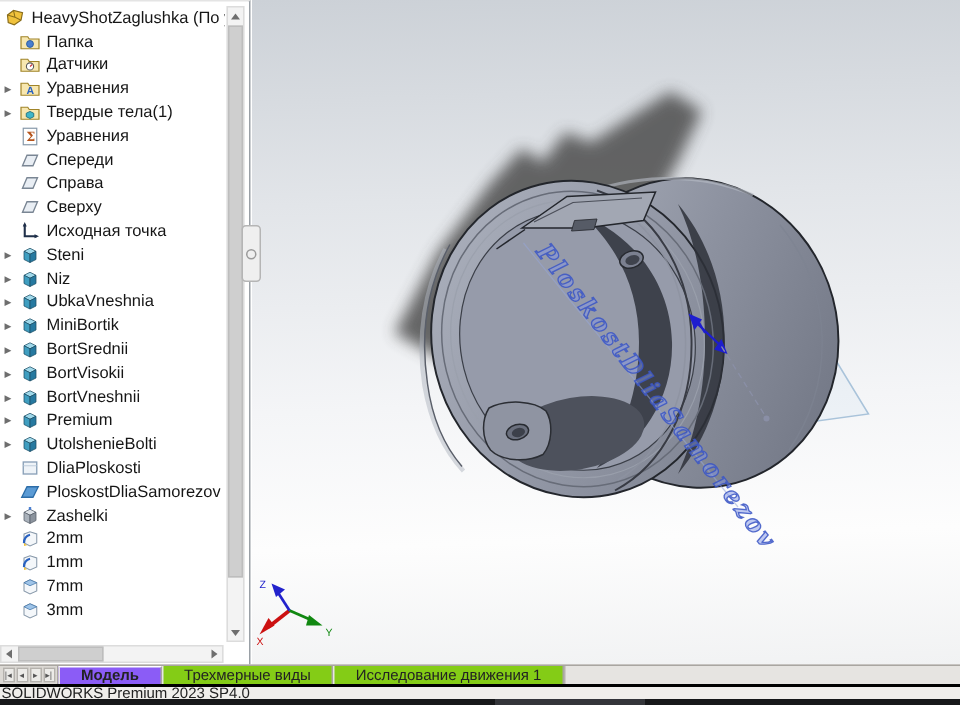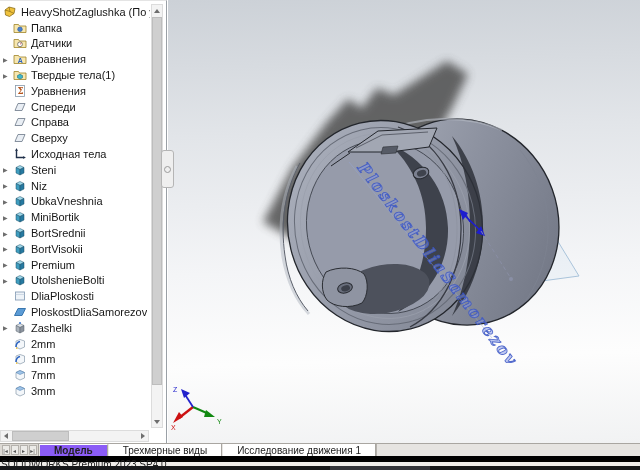--- a/index.html
+++ b/index.html
@@ -41,26 +41,26 @@
   
   .viewport{position:absolute;left:168px;top:0;width:472px;height:443px;
     background:linear-gradient(178deg,#ccd1d7 0%,#e2e5e9 30%,#f4f5f7 60%,#fdfdfd 80%,#f1f2f3 100%);}
   .viewport svg{position:absolute;left:0;top:0;}
 
   
   .tabbar{position:absolute;left:0;top:443px;width:640px;height:13px;background:#cfccc7;border-top:1px solid #a9a6a1;box-sizing:border-box;display:flex;align-items:stretch;}
   .vcr{display:flex;align-items:center;padding:0 1px;background:#dcd9d4;border-right:1px solid #a9a6a1;}
   .vcr .nbtn{width:8px;height:10px;display:flex;align-items:center;justify-content:center;font-size:6px;color:#555;border:1px solid #b5b2ad;background:#ecebe8;margin:0 0.5px;box-sizing:border-box;}
   .tabs{display:flex;align-items:stretch;}
-  .tab{font-size:10px;color:#222;padding:0 14px;display:flex;align-items:center;background:#ffffff;border-right:1px solid #a9a6a1;border-left:1px solid #e8e6e3;}
+  .tab{font-size:10px;color:#222;padding:0 14px;display:flex;align-items:center;background:#84cc16;border-right:1px solid #a9a6a1;border-left:1px solid #e8e6e3;}
   .tab.active{background:#8b5cf6;font-weight:bold;border-top:1px solid #fff;}
   .tab-fill{flex:1;background:#e6e4e1;border-left:1px solid #b5b2ad;}
 
   
-  .statusbar{position:absolute;left:0;top:456px;width:640px;height:10px;background:#f0eeeb;border-top:6px solid #000000;box-sizing:border-box;display:flex;align-items:center;}
+  .statusbar{position:absolute;left:0;top:456px;width:640px;height:10px;background:#f0eeeb;border-top:2px solid #000000;box-sizing:border-box;display:flex;align-items:center;}
   .statusbar span{font-size:10px;color:#222;margin-left:1px;white-space:nowrap;}
   .bottom-strip{position:absolute;left:0;top:466px;width:640px;height:4px;background:#17181a;}
   .bottom-strip .seg{position:absolute;left:330px;top:0;width:100px;height:4px;background:#34353a;}
 </style>
 </head>
 <body>
 
 <div class="screen">
 
   <div class="tree-panel">
@@ -155,21 +155,21 @@
         </div>
         <div class="trow">
           <span class="arrow"></span>
           <span class="ticon">
             <svg viewBox="0 0 14 14">
               <path d="M3.5 2.5 L3.5 10.5 L11.5 10.5" fill="none" stroke="#20304a" stroke-width="1.4"></path>
               <polygon points="3.5,1 2.2,4 4.8,4" fill="#20304a"></polygon>
               <polygon points="13,10.5 10,9.2 10,11.8" fill="#20304a"></polygon>
             </svg>
           </span>
-          <span class="tlabel">Исходная тела</span>
+          <span class="tlabel">Исходная точка</span>
         </div>
         <div class="trow">
           <span class="arrow">▶</span>
           <span class="ticon">
             <svg viewBox="0 0 14 14">
               <polygon points="3,4.5 7,2.5 11,4.5 7,6.5" fill="#9fd8ea" stroke="#1d4f66" stroke-width="0.5"></polygon>
               <polygon points="3,4.5 7,6.5 7,12 3,10" fill="#3f9ec0" stroke="#1d4f66" stroke-width="0.5"></polygon>
               <polygon points="11,4.5 7,6.5 7,12 11,10" fill="#2679a0" stroke="#1d4f66" stroke-width="0.5"></polygon>
             </svg>
           </span>
@@ -222,20 +222,31 @@
         <div class="trow">
           <span class="arrow">▶</span>
           <span class="ticon">
             <svg viewBox="0 0 14 14">
               <polygon points="3,4.5 7,2.5 11,4.5 7,6.5" fill="#9fd8ea" stroke="#1d4f66" stroke-width="0.5"></polygon>
               <polygon points="3,4.5 7,6.5 7,12 3,10" fill="#3f9ec0" stroke="#1d4f66" stroke-width="0.5"></polygon>
               <polygon points="11,4.5 7,6.5 7,12 11,10" fill="#2679a0" stroke="#1d4f66" stroke-width="0.5"></polygon>
             </svg>
           </span>
           <span class="tlabel">BortVisokii</span>
+        </div>
+        <div class="trow">
+          <span class="arrow">▶</span>
+          <span class="ticon">
+            <svg viewBox="0 0 14 14">
+              <polygon points="3,4.5 7,2.5 11,4.5 7,6.5" fill="#9fd8ea" stroke="#1d4f66" stroke-width="0.5"></polygon>
+              <polygon points="3,4.5 7,6.5 7,12 3,10" fill="#3f9ec0" stroke="#1d4f66" stroke-width="0.5"></polygon>
+              <polygon points="11,4.5 7,6.5 7,12 11,10" fill="#2679a0" stroke="#1d4f66" stroke-width="0.5"></polygon>
+            </svg>
+          </span>
+          <span class="tlabel">BortVneshnii</span>
         </div>
         <div class="trow">
           <span class="arrow">▶</span>
           <span class="ticon">
             <svg viewBox="0 0 14 14">
               <polygon points="3,4.5 7,2.5 11,4.5 7,6.5" fill="#9fd8ea" stroke="#1d4f66" stroke-width="0.5"></polygon>
               <polygon points="3,4.5 7,6.5 7,12 3,10" fill="#3f9ec0" stroke="#1d4f66" stroke-width="0.5"></polygon>
               <polygon points="11,4.5 7,6.5 7,12 11,10" fill="#2679a0" stroke="#1d4f66" stroke-width="0.5"></polygon>
             </svg>
           </span>

